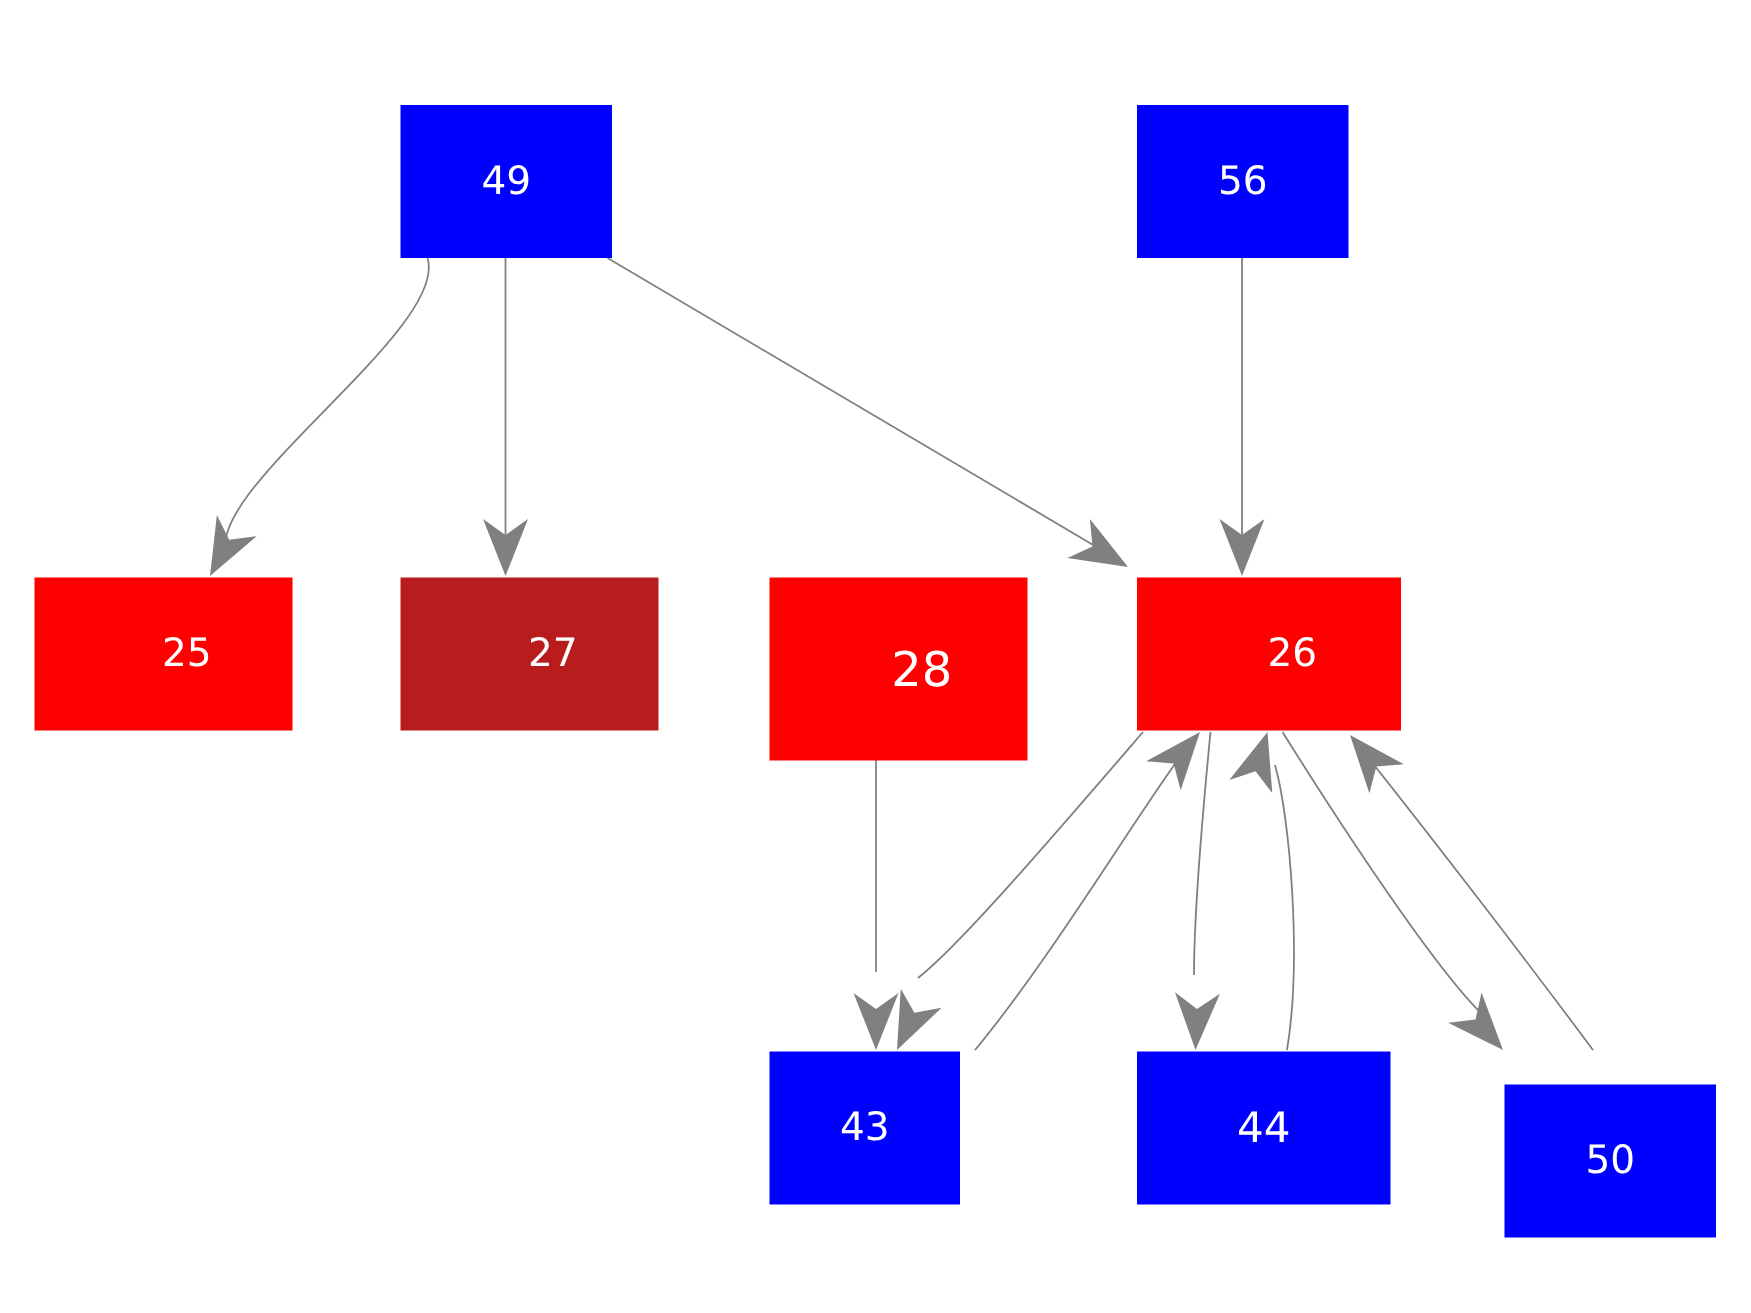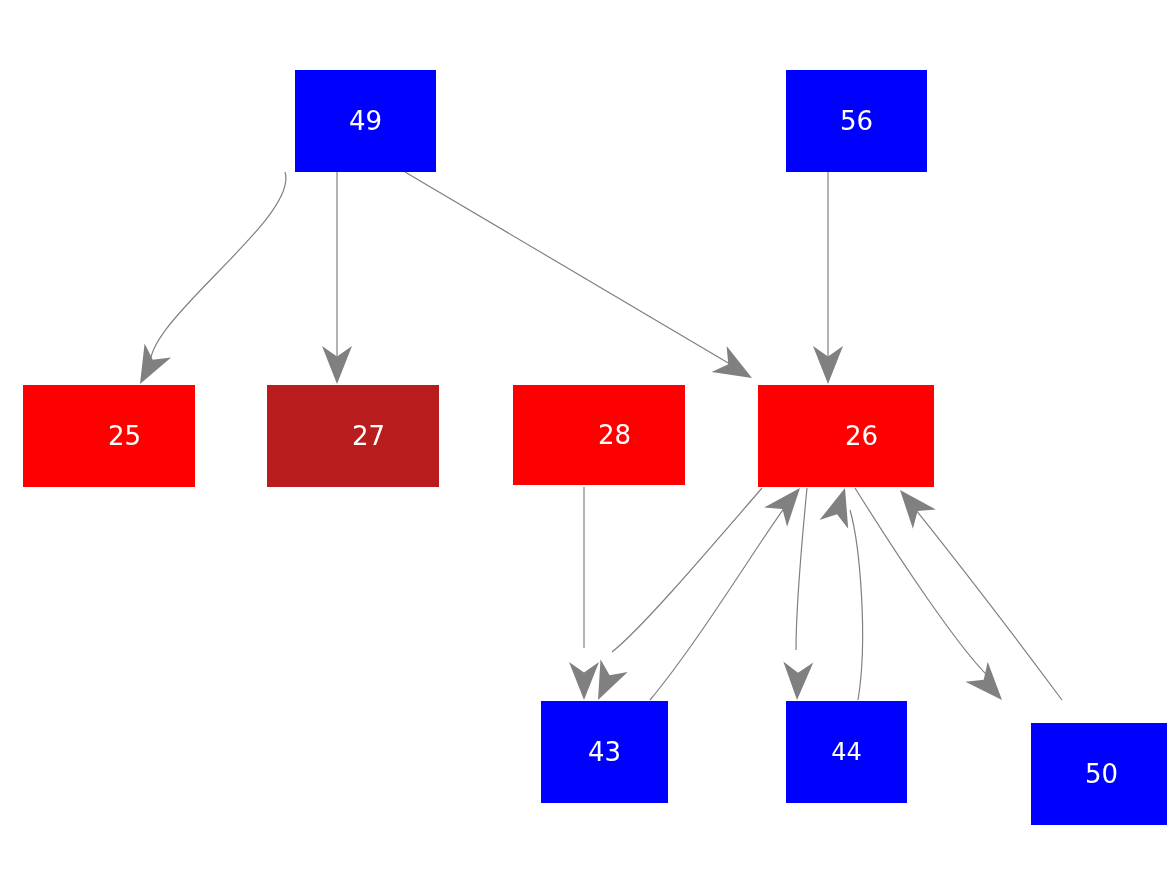--- a/index.html
+++ b/index.html
@@ -2,21 +2,21 @@
 <html><head>
 <meta charset="utf-8">
 <style>
   html,body{margin:0;padding:0;background:#ffffff;}
   body{width:1167px;height:875px;overflow:hidden;
        font-family:"DejaVu Sans","Liberation Sans",sans-serif;}
   #canvas{position:relative;width:1167px;height:875px;background:#ffffff;}
   #edge-layer{position:absolute;left:0;top:0;width:1167px;height:875px;}
   .node{position:absolute;display:flex;align-items:center;justify-content:center;
         color:#ffffff;font-size:26px;line-height:1;user-select:none;}
-  .node-blue{background:#0000ff;margin-left:28px;}
+  .node-blue{background:#0000ff;}
   .node-red{background:#ff0000;padding-left:31px;}
   .node-label{pointer-events:none;}
 </style>
 </head>
 <body>
 
 <div id="canvas">
   <svg id="edge-layer" viewBox="0 0 1167 875" xmlns="http://www.w3.org/2000/svg">
       <g>
         <path d="M 285,172 C 300,220 130,330 152,372" fill="none" stroke="#808080" stroke-width="1.2"></path>
@@ -69,29 +69,29 @@
       </div>
       <div class="node node-blue" style="left: 758px; top: 70px; width: 141px; height: 102px; background: rgb(0, 0, 255); font-size: 26px; color: rgb(255, 255, 255);">
         <span class="node-label">56</span>
       </div>
       <div class="node node-red" style="left: 23px; top: 385px; width: 141px; height: 102px; background: rgb(255, 0, 0); font-size: 26px; color: rgb(255, 255, 255);">
         <span class="node-label">25</span>
       </div>
       <div class="node node-red" style="left: 267px; top: 385px; width: 141px; height: 102px; background: #b91c1c; font-size: 26px; color: rgb(255, 255, 255);">
         <span class="node-label">27</span>
       </div>
-      <div class="node node-red" style="left: 513px; top: 385px; width: 141px; height: 100px; background: rgb(255, 0, 0); font-size: 26px; color: rgb(255, 255, 255);">
+      <div class="node node-red" style="left: 513px; top: 385px; width: 141px; height: 122px; background: rgb(255, 0, 0); font-size: 32px; color: rgb(255, 255, 255);">
         <span class="node-label">28</span>
       </div>
       <div class="node node-red" style="left: 758px; top: 385px; width: 145px; height: 102px; background: rgb(255, 0, 0); font-size: 26px; color: rgb(255, 255, 255);">
         <span class="node-label">26</span>
       </div>
       <div class="node node-blue" style="left: 513px; top: 701px; width: 127px; height: 102px; background: rgb(0, 0, 255); font-size: 26px; color: rgb(255, 255, 255);">
         <span class="node-label">43</span>
       </div>
-      <div class="node node-blue" style="left: 758px; top: 701px; width: 121px; height: 102px; background: rgb(0, 0, 255); font-size: 24px; color: rgb(255, 255, 255);">
+      <div class="node node-blue" style="left: 758px; top: 701px; width: 169px; height: 102px; background: rgb(0, 0, 255); font-size: 28px; color: rgb(255, 255, 255);">
         <span class="node-label">44</span>
       </div>
       <div class="node node-blue" style="left: 1003px; top: 723px; width: 141px; height: 102px; background: rgb(0, 0, 255); font-size: 26px; color: rgb(255, 255, 255);">
         <span class="node-label">50</span>
       </div>
     </div>
 </div>
 
 </body></html>

